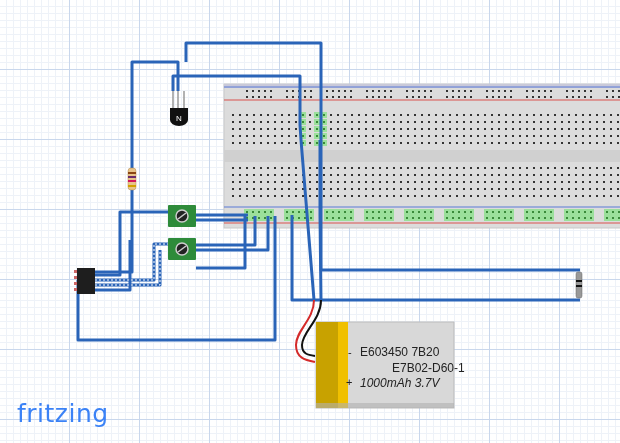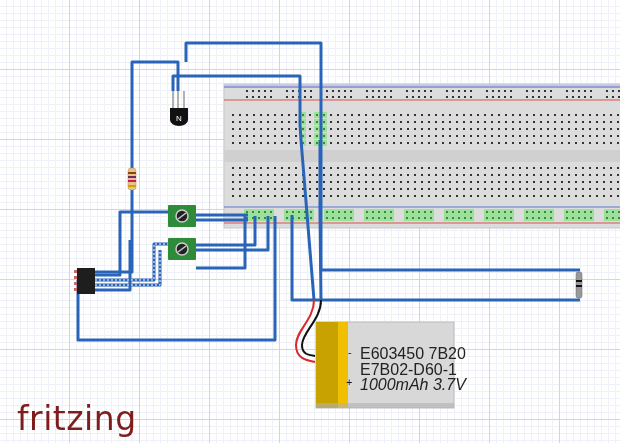--- a/index.html
+++ b/index.html
@@ -11,26 +11,26 @@
       linear-gradient(90deg, #c9d7ec 1px, transparent 1px),
       linear-gradient(#eef2f8 1px, transparent 1px),
       linear-gradient(90deg, #eef2f8 1px, transparent 1px);
     background-size: 70px 70px, 70px 70px, 7px 7px, 7px 7px;
     background-position: -1px -1px, -1px -1px, -1px -1px, -1px -1px;
     font-family: "Liberation Sans", sans-serif;
   }
   #canvas { position: absolute; left: 0; top: 0; width: 620px; height: 443px; }
   .logo {
     position: absolute; left: 17px; top: 399px;
-    font-family: "DejaVu Sans", sans-serif; font-size: 33px;
-    color: #7f1d1d; letter-spacing: 0.5px;
+    font-family: "DejaVu Sans", sans-serif; font-size: 25px;
+    color: #3b82f6; letter-spacing: 0.5px;
   }
   .battery-label {
     position: absolute; left: 360px; width: 100px;
-    font-family: "Liberation Sans", sans-serif; font-size: 16px; color: #222;
+    font-family: "Liberation Sans", sans-serif; font-size: 12px; color: #222;
     white-space: nowrap;
   }
   .polarity {
     position: absolute; font-family: "Liberation Sans", sans-serif; font-size: 11px; color: #222;
   }
 </style>
 </head>
 <body>
 
 <svg id="canvas" viewBox="0 0 620 443" xmlns="http://www.w3.org/2000/svg">
@@ -983,16 +983,16 @@
     <rect x="316" y="322" width="138" height="86" fill="#d8d8d8" stroke="#bbb"></rect>
     <rect x="316" y="322" width="22" height="86" fill="#c8a200"></rect>
     <rect x="338" y="322" width="10" height="86" fill="#f0c000"></rect>
     <rect x="316" y="403" width="138" height="5" fill="#b0b0b0" opacity="0.6"></rect>
   </g>
 </svg>
 
 <div class="polarity" style="left:348px; top:346px;">-</div>
 <div class="polarity" style="left:346px; top:376px;">+</div>
 <div class="battery-label" style="top:345px;">E603450 7B20</div>
-<div class="battery-label" style="top:361px;">E7B02-D60-1</div>
+<div class="battery-label" style="top:361px;margin-left:32px;">E7B02-D60-1</div>
 <div class="battery-label" style="top:376px;font-style:italic;">1000mAh 3.7V</div>
 
 <div class="logo">fritzing</div>
 
 </body></html>

